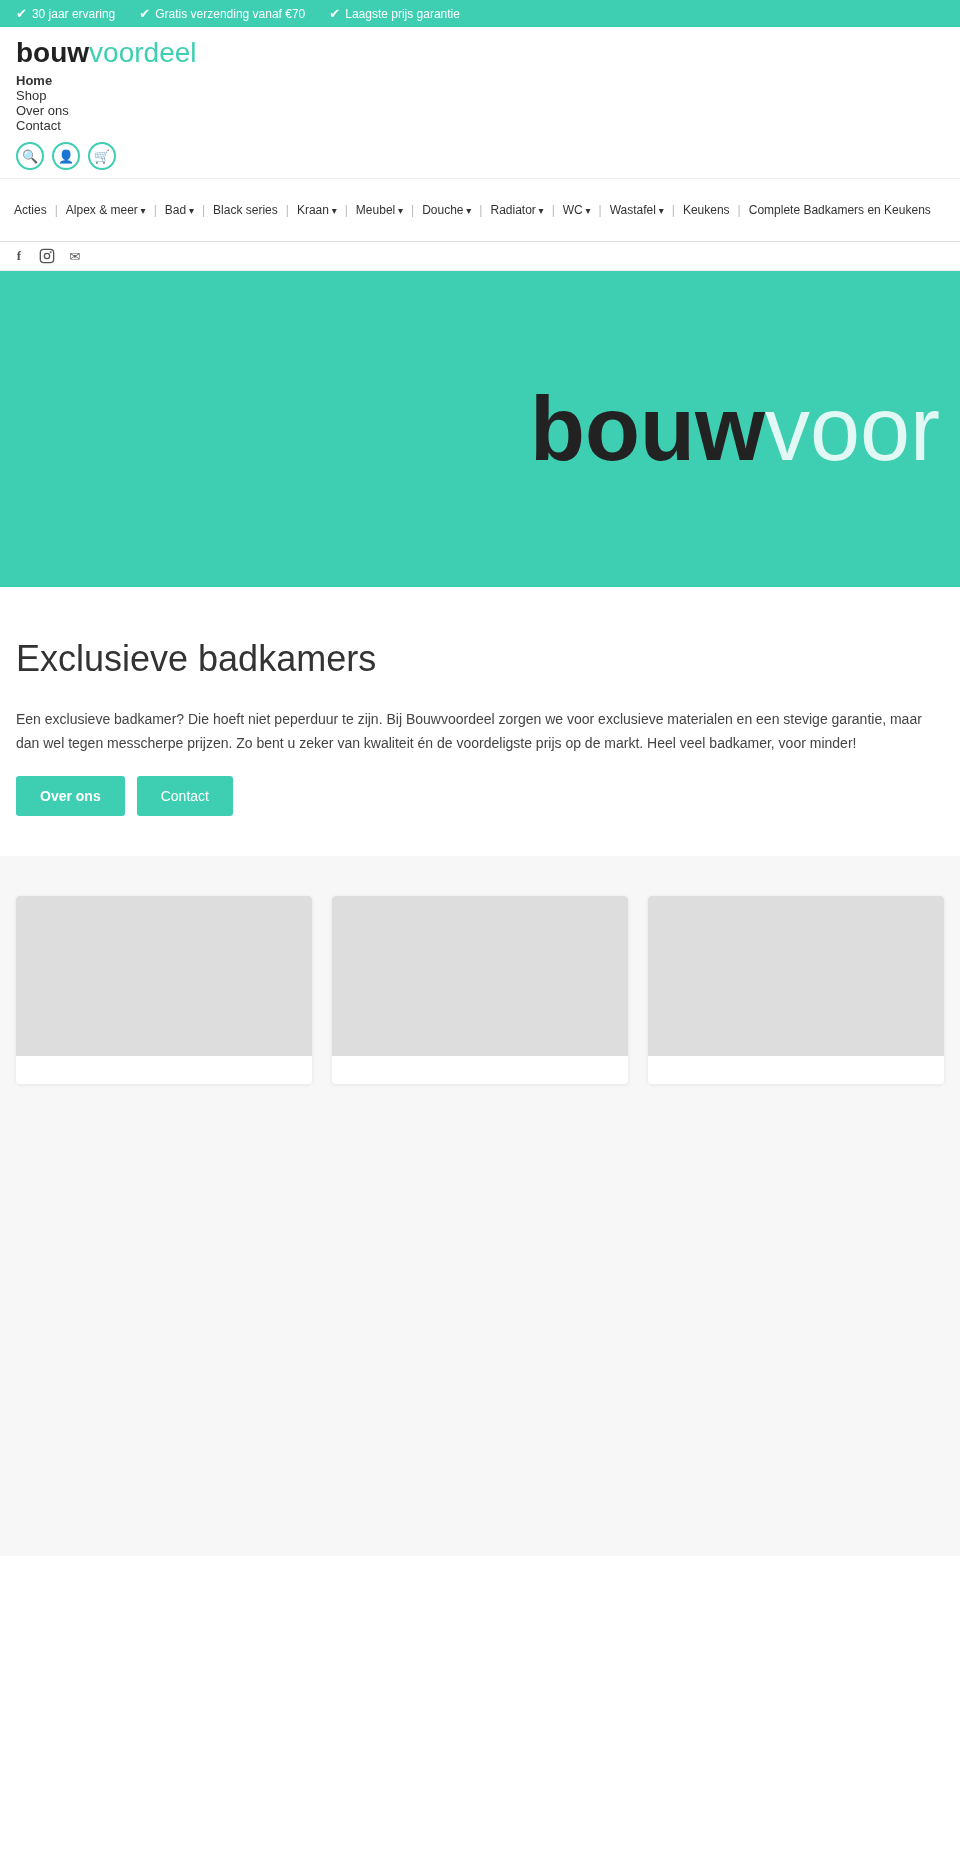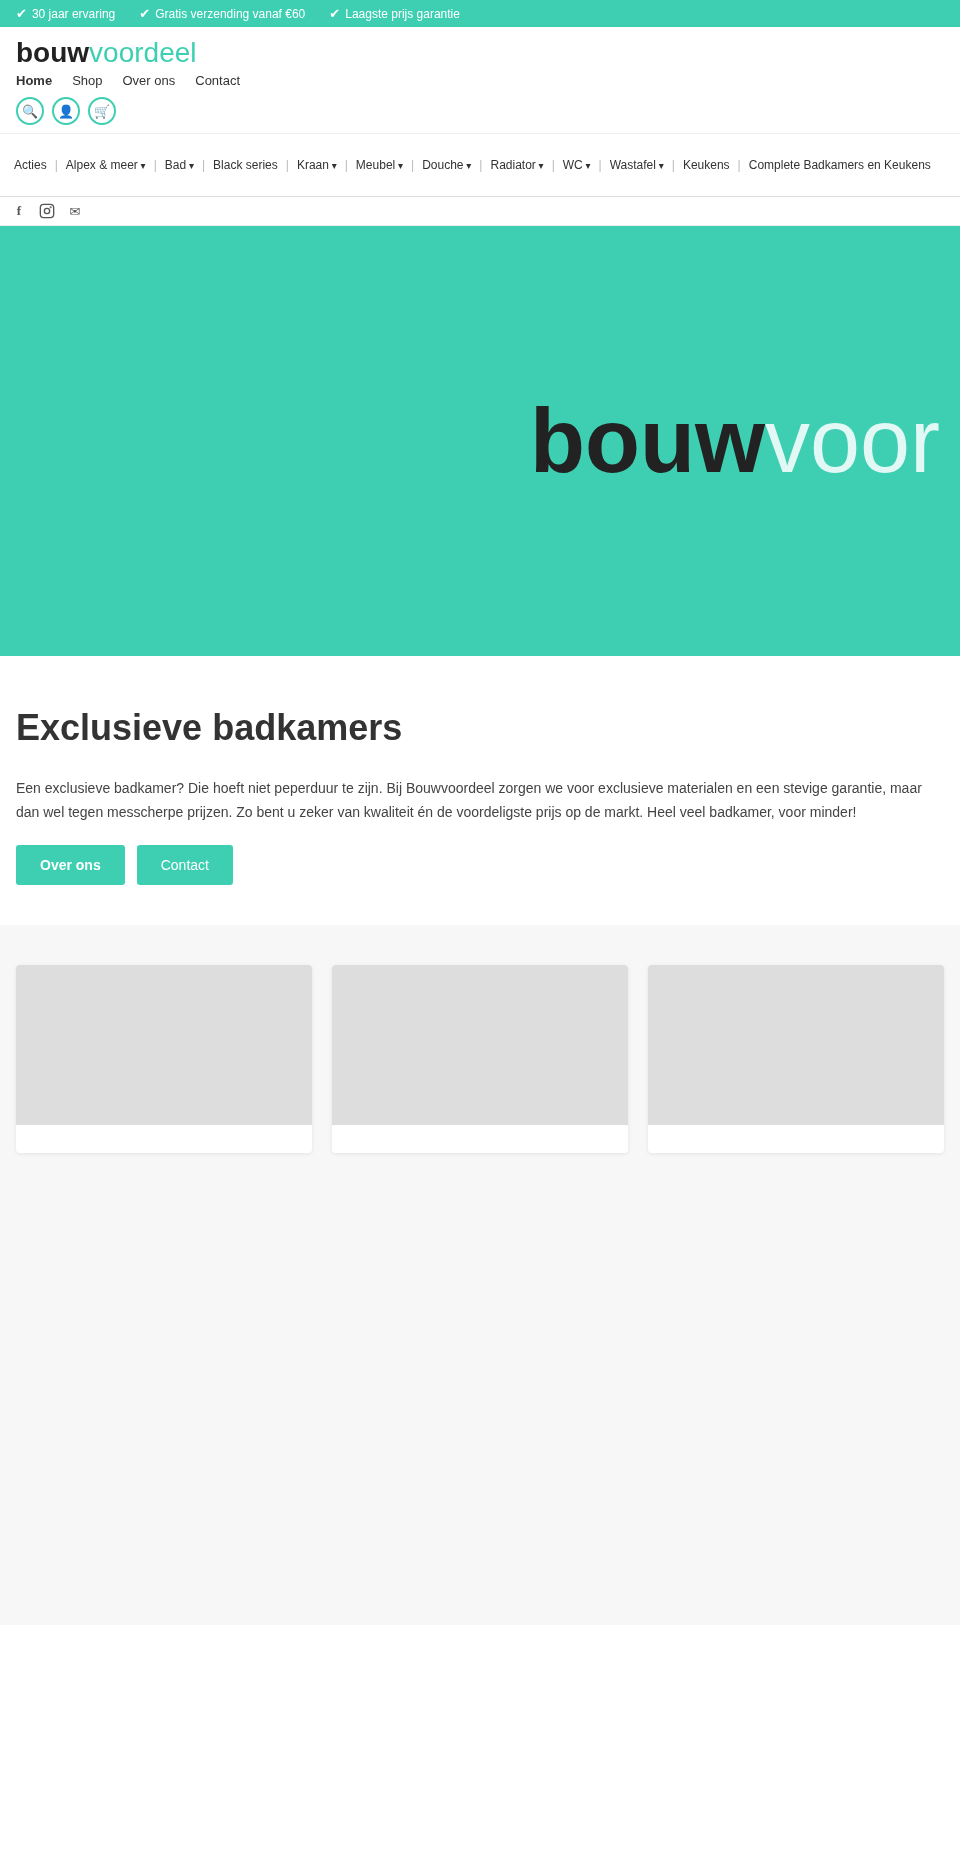--- a/index.html
+++ b/index.html
@@ -36,23 +36,23 @@
       font-weight: bold;
       color: #333;
       text-decoration: none;
       margin-bottom: 4px;
     }
     .logo span.bouw { color: #222; font-weight: 900; }
     .logo span.voordeel { color: #3ecfb2; font-weight: 400; }
 
     .main-nav {
       display: flex;
-      gap: 20px;
       font-size: 13px;
       margin-bottom: 9px;
+      flex-direction: column;
     }
     .main-nav a {
       text-decoration: none;
       color: #333;
     }
     .main-nav a.active {
       font-weight: bold;
     }
 
     .header-icons {
@@ -120,21 +120,21 @@
       justify-content: center;
       font-size: 13px;
       color: #555;
       cursor: pointer;
     }
 
     
     .hero {
       background: #3ecfb2;
       width: 100%;
-      height: 430px;
+      height: 316px;
       position: relative;
       overflow: hidden;
       display: flex;
       align-items: center;
       justify-content: flex-end;
     }
     .hero-logo-visible {
       position: absolute;
       right: 20px;
       top: 50%;
@@ -146,21 +146,21 @@
     .hero-logo-visible .bouw { color: #222; }
     .hero-logo-visible .voor { color: #fff; }
 
     
     .main-content {
       padding: 50px 16px 40px 16px;
       background: #fff;
     }
     .main-heading {
       font-size: 36px;
-      font-weight: 700;
+      font-weight: 400;
       color: #333;
       line-height: 1.2;
       margin-bottom: 28px;
     }
     .main-desc {
       font-size: 14px;
       color: #444;
       line-height: 1.7;
       margin-bottom: 20px;
     }
@@ -223,21 +223,21 @@
 </head>
 <body>
 
 <div class="top-bar">
   <div class="top-bar-item">
     <span class="icon">✔</span>
     <span>30 jaar ervaring</span>
   </div>
   <div class="top-bar-item">
     <span class="icon">✔</span>
-    <span>Gratis verzending vanaf €60</span>
+    <span>Gratis verzending vanaf €70</span>
   </div>
   <div class="top-bar-item">
     <span class="icon">✔</span>
     <span>Laagste prijs garantie</span>
   </div>
 </div>
 
 <div class="header">
   <a class="logo" href="#">
     <span class="bouw">bouw</span><span class="voordeel">voordeel</span>

